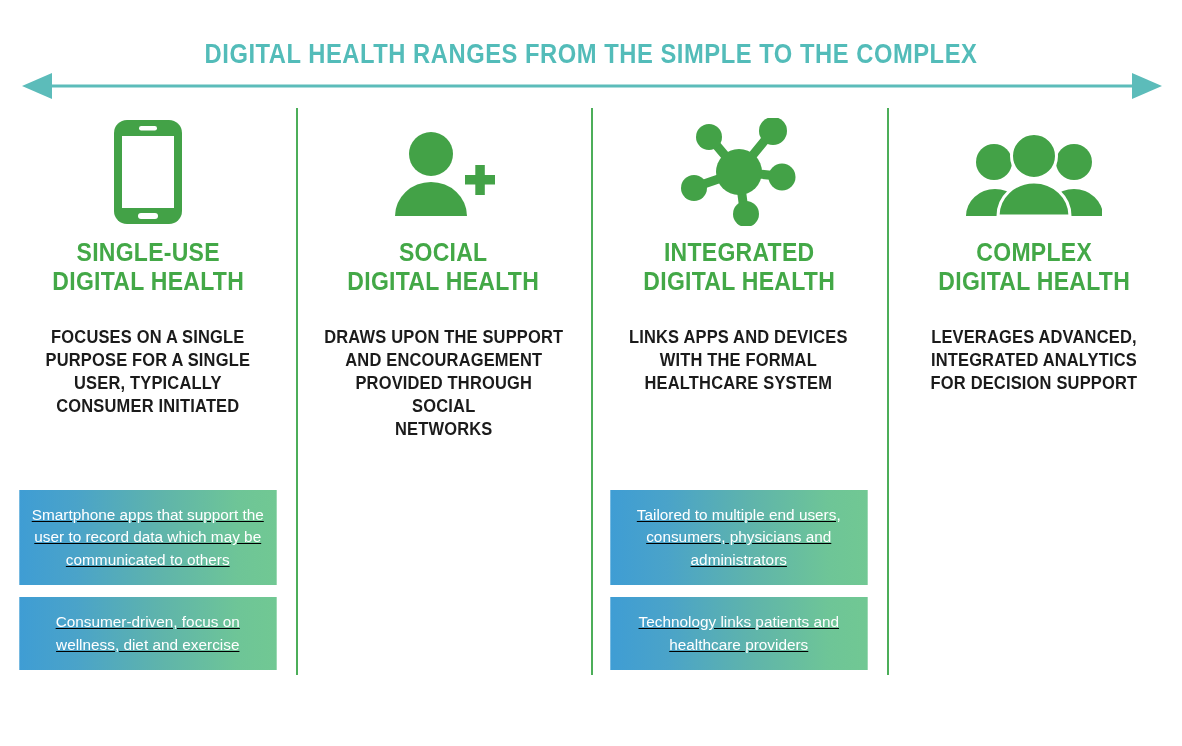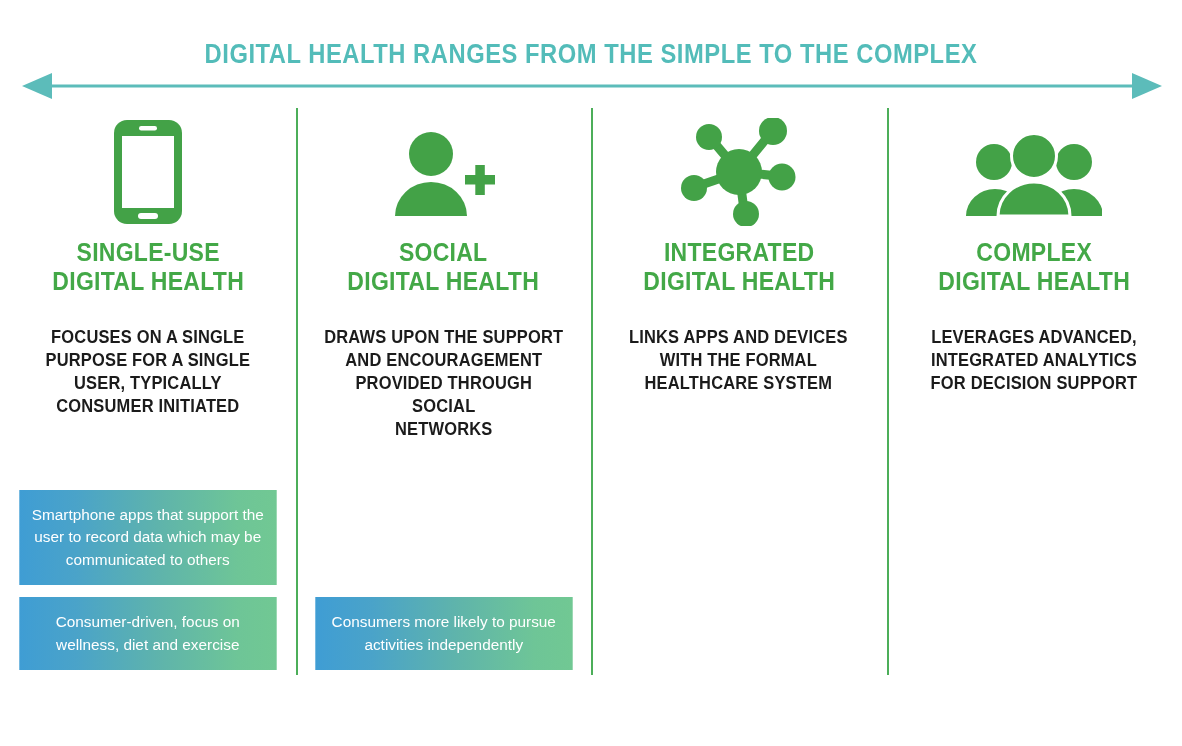--- a/index.html
+++ b/index.html
@@ -108,20 +108,21 @@
   }
 
   
   .cards {
     margin-top: auto;
     width: 100%;
     display: flex;
     flex-direction: column;
     align-items: stretch;
     padding-bottom: 8px;
+    text-decoration: underline;
   }
   .card {
     background: linear-gradient(to right, #3f9dd4 0%, #4aa3c9 22%, #5fb4ab 55%, #6ec597 85%, #71c893 100%);
     color: #ffffff;
     font-family: "Liberation Sans Narrow", "Liberation Sans", sans-serif;
     font-size: 15.5px;
     line-height: 1.45;
     text-align: center;
     padding: 14px 10px;
     box-sizing: border-box;
@@ -181,23 +182,20 @@
           <rect x="86.3" y="37" width="9.5" height="30" fill="#43a247"></rect>
         </svg>
       </div>
       <div class="col-heading">SOCIAL
 DIGITAL HEALTH</div>
       <div class="col-sub">DRAWS UPON THE SUPPORT
 AND ENCOURAGEMENT
 PROVIDED THROUGH SOCIAL
 NETWORKS</div>
       <div class="spacer"></div>
-      <div class="cards">
-        <div class="card">Consumers more likely to pursue activities independently</div>
-      </div>
     </div>
 
     <div class="column">
       <div class="icon-area">
         <svg width="118" height="108" viewBox="0 0 118 108" aria-hidden="true">
           <g stroke="#43a247" stroke-width="9" stroke-linecap="round">
             <line x1="59" y1="54" x2="32" y2="22"></line>
             <line x1="59" y1="54" x2="90" y2="16"></line>
             <line x1="59" y1="54" x2="98" y2="58"></line>
             <line x1="59" y1="54" x2="64" y2="92"></line>
@@ -210,20 +208,24 @@
           <circle cx="66" cy="96" r="13" fill="#43a247"></circle>
           <circle cx="14" cy="70" r="13" fill="#43a247"></circle>
         </svg>
       </div>
       <div class="col-heading">INTEGRATED
 DIGITAL HEALTH</div>
       <div class="col-sub">LINKS APPS AND DEVICES
 WITH THE FORMAL
 HEALTHCARE SYSTEM</div>
       <div class="spacer"></div>
+      <div class="cards">
+        <div class="card">Tailored to multiple end users, consumers, physicians and administrators</div>
+        <div class="card">Technology links patients and healthcare providers</div>
+      </div>
     </div>
 
     <div class="column">
       <div class="icon-area">
         <svg width="136" height="88" viewBox="0 0 136 88" aria-hidden="true">
           <circle cx="28" cy="34" r="18" fill="#43a247"></circle>
           <path d="M0 88 A29 27 0 0 1 58 88 Z" fill="#43a247"></path>
           <circle cx="108" cy="34" r="18" fill="#43a247"></circle>
           <path d="M79 88 A29 27 0 0 1 137 88 Z" fill="#43a247"></path>
           <circle cx="68" cy="28" r="22.5" fill="#43a247" stroke="#ffffff" stroke-width="3"></circle>

